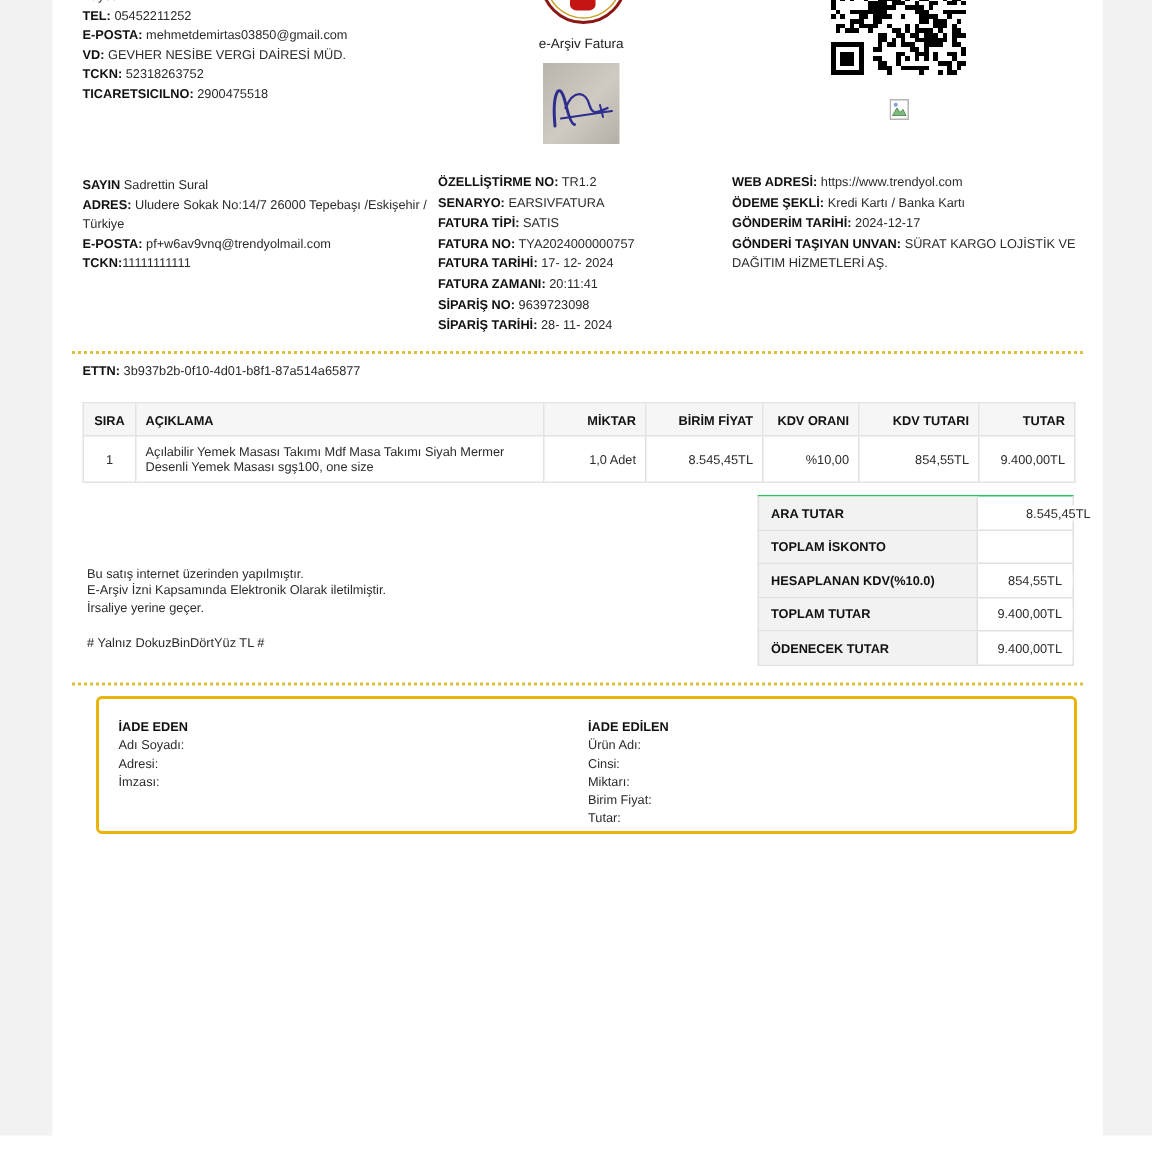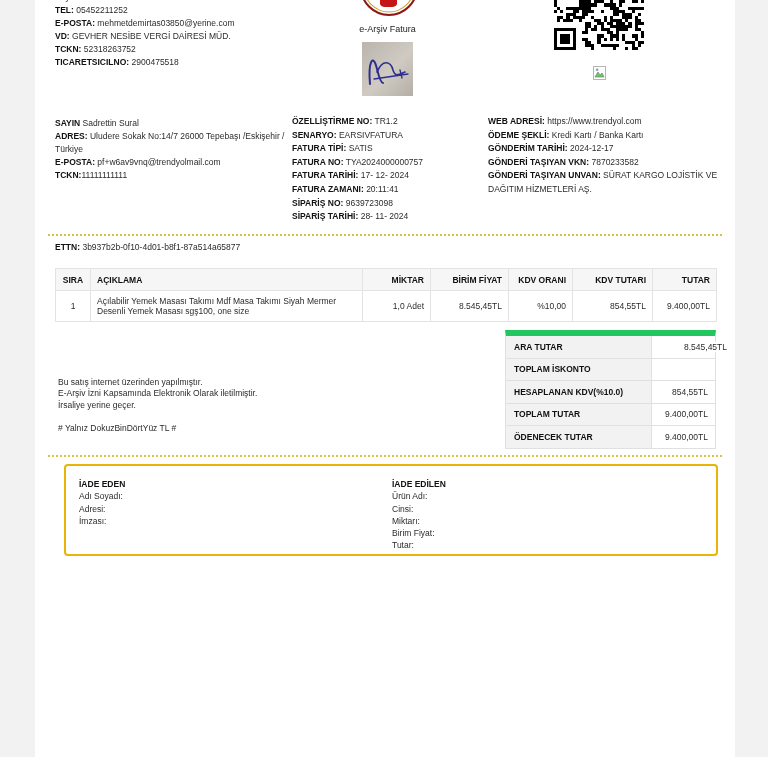--- a/index.html
+++ b/index.html
@@ -42,21 +42,21 @@
     font-size:8.5px;}
   .items th{background:#f6f6f6;border:1px solid #e3e3e3;font-weight:bold;color:#111;
     padding:5px 6px;height:11px;}
   .items td{background:#fff;border:1px solid #e3e3e3;padding:5px 6px;vertical-align:middle;color:#2b2b2b;}
   .items .c{text-align:center;} .items .l{text-align:left;margin-top:48px;} .items .r{text-align:right;}
   .items th.l{text-align:left;} .items th.r{text-align:right;} .items th.c{text-align:center;}
 
   
   .totals{position:absolute;left:505px;top:330px;width:211px;font-size:8.5px;}
   .totals .trow{display:flex;border:1px solid #e0e0e0;border-top:none;height:21.5px;align-items:center;}
-  .totals .trow:first-child{border-top:6px solid #22c55e;gap:32px;}
+  .totals .trow:first-child{border-top:1px solid #22c55e;gap:32px;}
   .totals .tlabel{flex:0 0 137px;background:#f2f2f2;font-weight:bold;color:#111;padding-left:8px;height:100%;display:flex;align-items:center;border-right:1px solid #e0e0e0;}
   .totals .tvalue{flex:1;text-align:right;padding-right:7px;background:#fff;color:#2b2b2b;}
 
   
   .notes{position:absolute;left:58px;top:377px;font-size:8.5px;line-height:11.3px;color:#2b2b2b;}
   .notes .words{margin-top:12px;}
 
   
   .return-box{position:absolute;left:64px;top:464px;width:650px;height:88px;
     border:2px solid #eab308;border-radius:4px;background:#fff;}
@@ -67,21 +67,21 @@
 </head>
 <body>
 
 <div class="margin left"></div>
 <div class="margin right"></div>
 <div class="page"></div>
 
 <div class="blk" style="left:55px;top:-9px;">
   <div class="line">Kayseri</div>
   <div class="line"><span class="lbl">TEL:</span> <span>05452211252</span></div>
-  <div class="line"><span class="lbl">E-POSTA:</span> <span>mehmetdemirtas03850@yerine.com</span></div>
+  <div class="line"><span class="lbl">E-POSTA:</span> <span>mehmetdemirtas03850@gmail.com</span></div>
   <div class="line"><span class="lbl">VD:</span> <span>GEVHER NESİBE VERGİ DAİRESİ MÜD.</span></div>
   <div class="line"><span class="lbl">TCKN:</span> <span>52318263752</span></div>
   <div class="line"><span class="lbl">TICARETSICILNO:</span> <span>2900475518</span></div>
 </div>
 
 <div class="logo-clip">
   <div class="logo-circle"></div>
   <div class="logo-emblem"></div>
 </div>
 <div class="earsiv-title">e-Arşiv Fatura</div>
@@ -135,21 +135,20 @@
   <div class="line"><span class="lbl">FATURA TARİHİ:</span> <span>17- 12- 2024</span></div>
   <div class="line"><span class="lbl">FATURA ZAMANI:</span> <span>20:11:41</span></div>
   <div class="line"><span class="lbl">SİPARİŞ NO:</span> <span>9639723098</span></div>
   <div class="line"><span class="lbl">SİPARİŞ TARİHİ:</span> <span>28- 11- 2024</span></div>
 </div>
 
 <div class="blk wrap" style="left:488px;top:115px;width:235px;line-height:13.6px;">
   <div class="line"><span class="lbl">WEB ADRESİ:</span> <span>https://www.trendyol.com</span></div>
   <div class="line"><span class="lbl">ÖDEME ŞEKLİ:</span> <span>Kredi Kartı / Banka Kartı</span></div>
   <div class="line"><span class="lbl">GÖNDERİM TARİHİ:</span> <span>2024-12-17</span></div>
-  <div class="line"><span class="lbl">GÖNDERİ TAŞIYAN VKN:</span> <span>7870233582</span></div>
   <div class="line"><span class="lbl">GÖNDERİ TAŞIYAN UNVAN:</span> <span>SÜRAT KARGO LOJİSTİK VE DAĞITIM HİZMETLERİ AŞ.</span></div>
 </div>
 
 <div class="sep" style="top:234px;"></div>
 <div class="blk" style="left:55px;top:241px;">
   <span class="lbl">ETTN:</span> <span>3b937b2b-0f10-4d01-b8f1-87a514a65877</span>
 </div>
 
 <table class="items">
   <colgroup>

